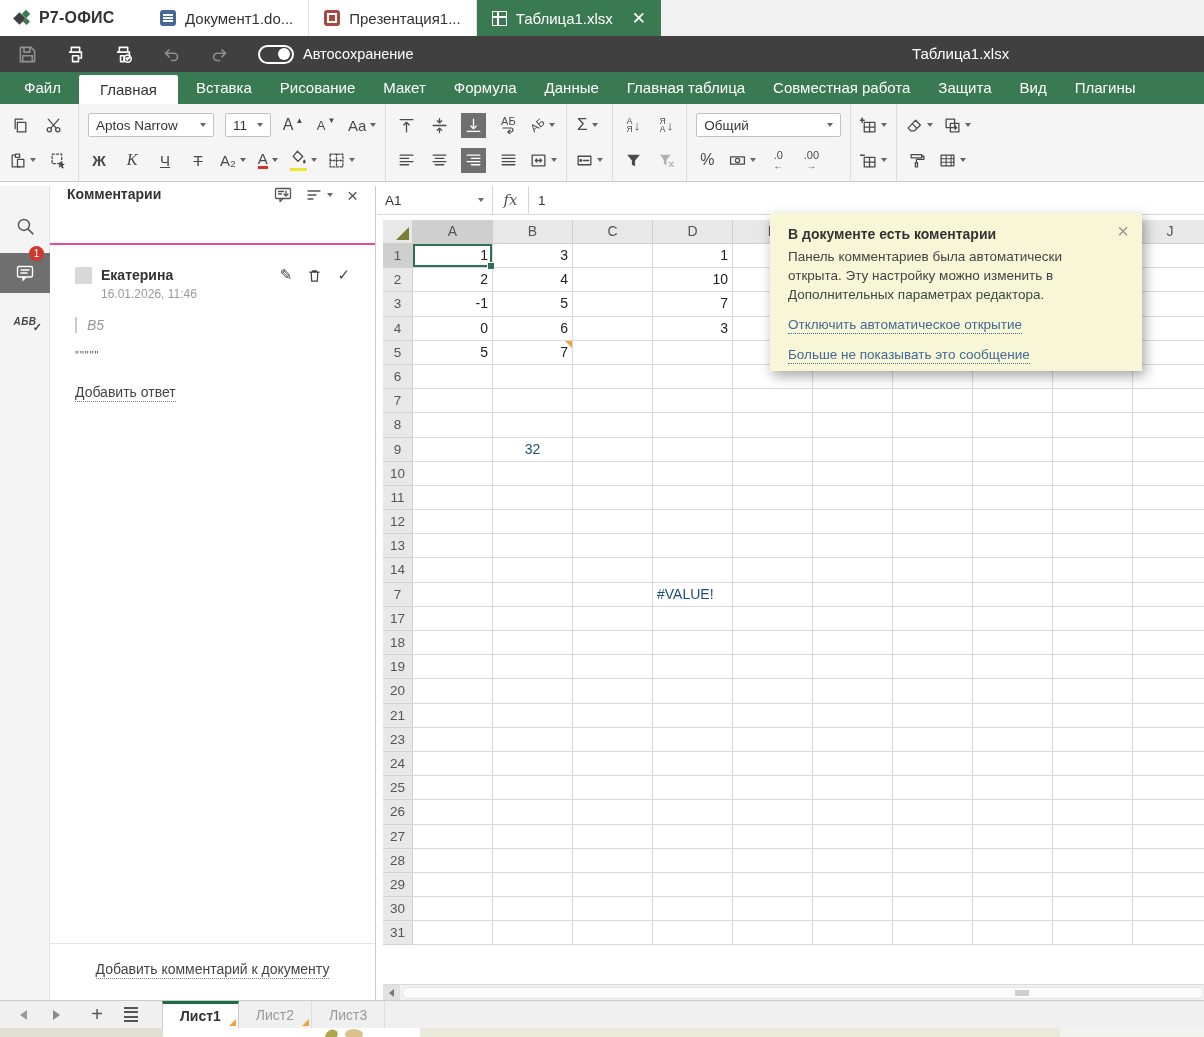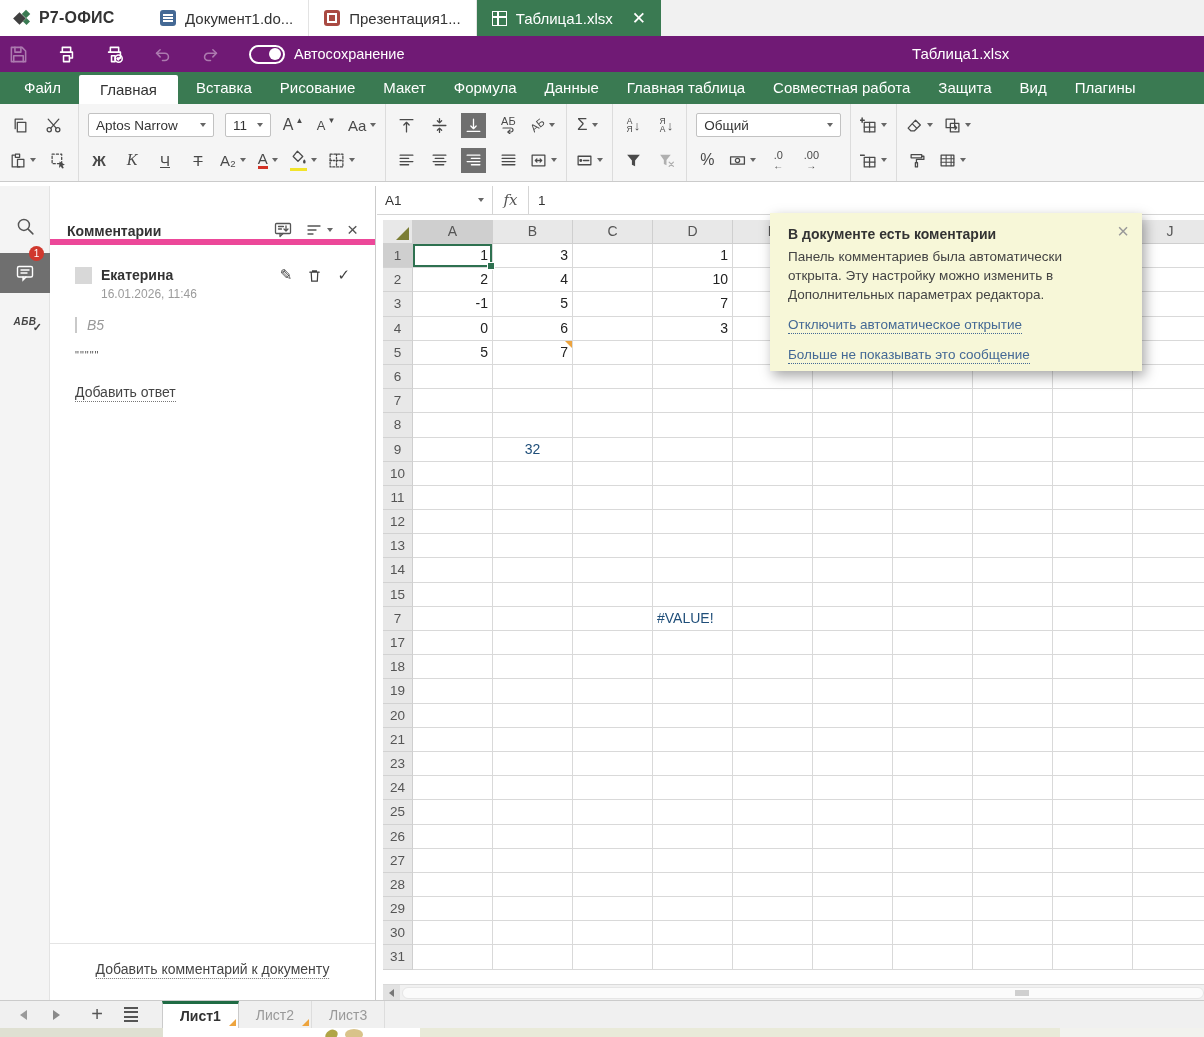--- a/index.html
+++ b/index.html
@@ -20,21 +20,21 @@
 .tab-close{margin-left:10px;font-size:17px;color:#fff;line-height:1}
 .ic-doc{width:16px;height:16px;border-radius:3px;background:#446995;position:relative;flex:0 0 auto}
 .ic-doc::after{content:"";position:absolute;left:3px;right:3px;top:4px;height:2px;background:#fff;box-shadow:0 3px 0 #fff,0 6px 0 #fff}
 .ic-pres{width:16px;height:16px;border-radius:3px;background:#a94a42;position:relative;flex:0 0 auto}
 .ic-pres::after{content:"";position:absolute;left:3px;top:3px;right:3px;bottom:3px;border:2px solid #fff}
 .ic-sheet{width:15px;height:15px;border:1.6px solid #fff;position:relative;flex:0 0 auto}
 .ic-sheet::before{content:"";position:absolute;left:0;right:0;top:4.5px;height:1.6px;background:#fff}
 .ic-sheet::after{content:"";position:absolute;top:0;bottom:0;left:4.5px;width:1.6px;background:#fff}
 
 
-#toolbar{position:absolute;left:0;top:36px;width:1204px;height:36px;background:#701a75;display:flex;align-items:center;padding-left:5px;color:#fff}
+#toolbar{position:absolute;left:0;top:36px;width:1204px;height:36px;background:#404040;display:flex;align-items:center;padding-left:14px;color:#fff}
 #toolbar .tbtn{width:26px;height:26px;display:flex;align-items:center;justify-content:center;margin-right:22px;color:#fff}
 #toolbar .tbtn svg{stroke:currentColor;fill:none;stroke-width:1.3;stroke-linecap:round;stroke-linejoin:round;width:19px;height:19px}
 .dim{opacity:.42}
 #autosave{display:flex;align-items:center;gap:9px;margin-left:4px}
 .toggle{width:36px;height:19px;border:2px solid #fff;border-radius:10px;position:relative;background:transparent}
 .toggle::after{content:"";position:absolute;right:2px;top:1.5px;width:12px;height:12px;border-radius:50%;background:#fff}
 #autosave .lbl{font-size:14.5px}
 #doc-title{position:absolute;left:912px;top:36px;height:36px;line-height:36px;font-size:15px;color:#fff}
 
 
@@ -71,21 +71,21 @@
 #rail{position:absolute;left:0;top:186px;width:50px;height:814px;background:#f4f4f4;border-right:1px solid #e3e3e3}
 #rail .ritem{position:absolute;left:0;width:50px;display:flex;align-items:center;justify-content:center;color:#555}
 #rail svg{stroke:currentColor;fill:none;stroke-width:1.4;stroke-linecap:round}
 #rail .ritem.active{background:#6f6f6f;color:#fff}
 #badge{position:absolute;left:29px;top:60px;width:15px;height:15px;border-radius:50%;background:#d0382e;color:#fff;font-size:10px;line-height:15px;text-align:center;z-index:3}
 .abc{font-size:10px;font-weight:bold;letter-spacing:.5px;color:#444;position:relative;font-style:italic}
 .abc .chk{position:absolute;right:-6px;bottom:-7px;font-size:11px;font-style:normal}
 
 
 #cpanel{position:absolute;left:50px;top:186px;width:326px;height:814px;background:#fff;border-right:1px solid #cbcbcb}
-.cp-head{height:59px;display:flex;align-items:flex-end;padding:0 17px;border-bottom:6px solid #ec4899}
+.cp-head{height:59px;display:flex;align-items:flex-start;padding:0 17px;border-bottom:2px solid #ec4899}
 .cp-title{flex:1;font-size:14px;font-weight:bold;color:#333}
 .cp-ic{display:flex;align-items:center;color:#555;margin-left:14px}
 .cp-ic svg{width:18px;height:18px;stroke:currentColor;fill:none;stroke-width:1.3;stroke-linecap:round;stroke-linejoin:round}
 .cp-close{font-size:19px;color:#555;margin-left:14px;line-height:1}
 .cp-body{padding:21px 25px}
 .c-row1{display:flex;align-items:center;gap:9px}
 .avatar{width:17px;height:17px;background:#d8d8d8;flex:0 0 auto}
 .c-name{font-weight:bold;font-size:14px;color:#333;flex:1}
 .c-actions{display:flex;align-items:center;gap:15px;color:#3f3f3f;font-size:15px}
 .c-actions svg{width:15px;height:15px;stroke:currentColor;fill:none;stroke-width:1.3;stroke-linecap:round}
@@ -806,33 +806,20 @@
       <div class="g-cell" style="width: 80px;"></div>
       <div class="g-cell" style="width: 80px;"></div>
       <div class="g-cell" style="width: 80px;"></div>
       <div class="g-cell" style="width: 80px;"></div>
       <div class="g-cell" style="width: 80px;"></div>
       <div class="g-cell" style="width: 80px;"></div>
       <div class="g-cell" style="width: 80px;"></div>
       <div class="g-cell" style="width: 75px;"></div>
     </div>
     <div class="g-row">
-      <div class="g-rowhdr">15</div>
-      <div class="g-cell" style="width: 80px;"></div>
-      <div class="g-cell" style="width: 80px;"></div>
-      <div class="g-cell" style="width: 80px;"></div>
-      <div class="g-cell" style="width: 80px;"></div>
-      <div class="g-cell" style="width: 80px;"></div>
-      <div class="g-cell" style="width: 80px;"></div>
-      <div class="g-cell" style="width: 80px;"></div>
-      <div class="g-cell" style="width: 80px;"></div>
-      <div class="g-cell" style="width: 80px;"></div>
-      <div class="g-cell" style="width: 75px;"></div>
-    </div>
-    <div class="g-row">
       <div class="g-rowhdr">7</div>
       <div class="g-cell" style="width: 80px;"></div>
       <div class="g-cell" style="width: 80px;"></div>
       <div class="g-cell" style="width: 80px;"></div>
       <div class="g-cell left" style="width: 80px; color: rgb(31, 78, 121);">#VALUE!</div>
       <div class="g-cell" style="width: 80px;"></div>
       <div class="g-cell" style="width: 80px;"></div>
       <div class="g-cell" style="width: 80px;"></div>
       <div class="g-cell" style="width: 80px;"></div>
       <div class="g-cell" style="width: 80px;"></div>

